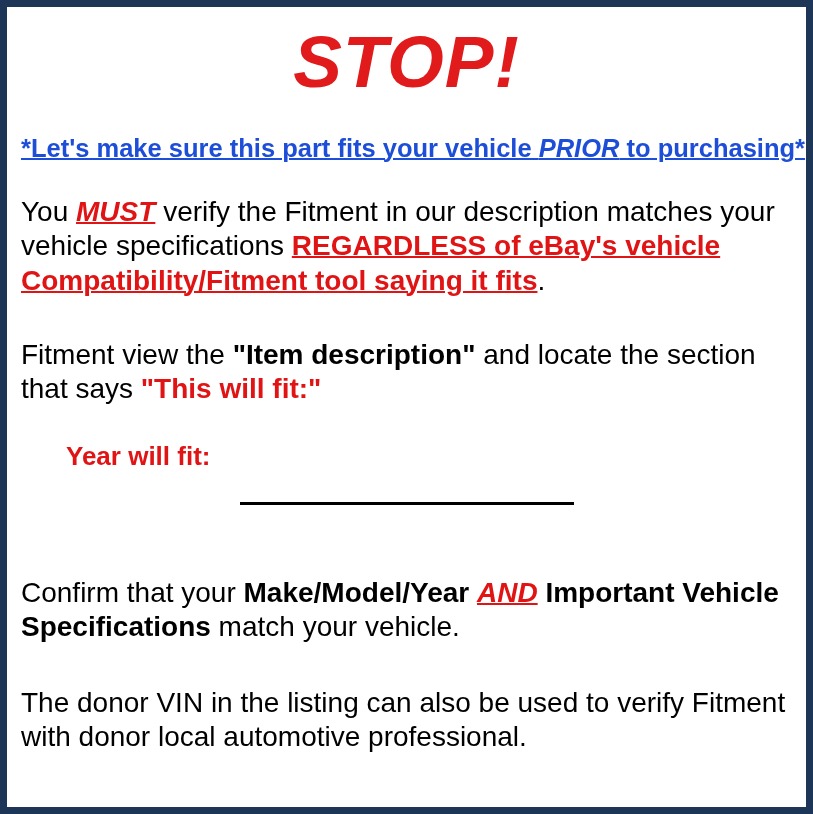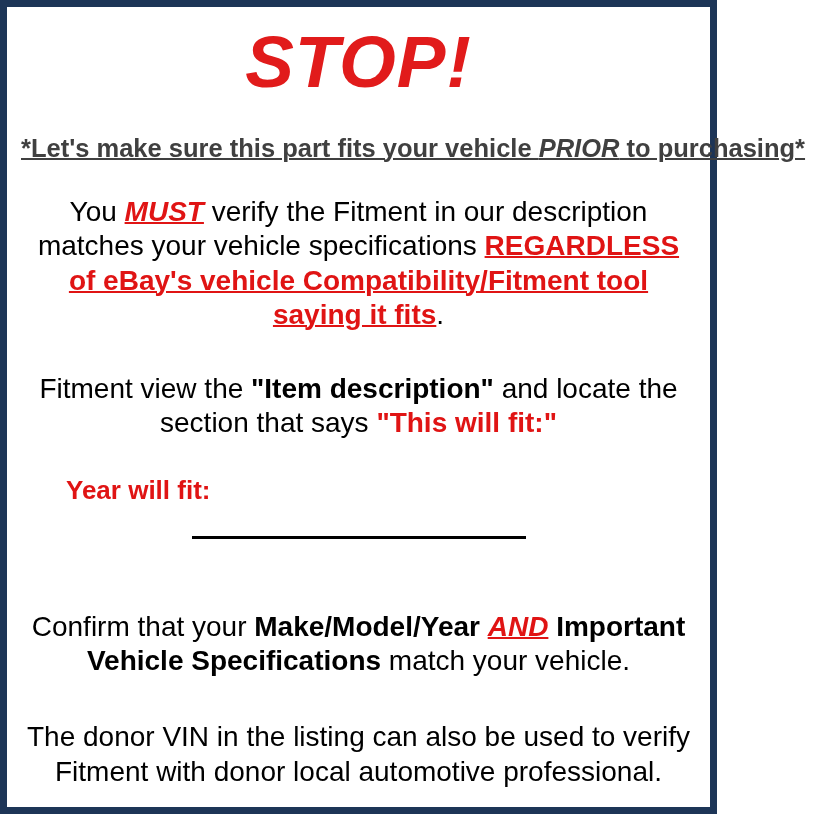--- a/index.html
+++ b/index.html
@@ -10,21 +10,21 @@
   }
   body {
     width: 813px;
     height: 814px;
     overflow: hidden;
     font-family: "Liberation Sans", sans-serif;
   }
 
   #notice-card {
     box-sizing: border-box;
-    width: 717px;
+    width: 813px;
     height: 814px;
     border: 7px solid #1d3557;
     background: #ffffff;
     padding: 0 14px;
     display: block;
   }
 
   .stop-title {
     text-align: center;
     color: #e11b1b;
@@ -32,32 +32,31 @@
     font-style: italic;
     font-size: 73px;
     line-height: 1;
     letter-spacing: 1px;
     margin: 18px 0 0 0;
     padding: 0;
   }
 
   .headline {
     text-align: center;
-    color: #404040;
+    color: #1d4ed8;
     font-weight: bold;
     font-size: 25.5px;
     line-height: 1.15;
     margin: 36px 0 0 0;
     white-space: nowrap;
   }
   .headline .u { text-decoration: underline; text-decoration-thickness: 2px; }
   .headline .ital { font-style: italic; }
 
   .para {
-    text-align: center;
     color: #000000;
     font-size: 28px;
     line-height: 1.22;
     margin: 0;
     padding: 0;
   }
   .para-must { margin-top: 32px; }
   .para-view { margin-top: 40px; }
   .para-confirm { margin-top: 64px; }
   .para-vin { margin-top: 42px; }

